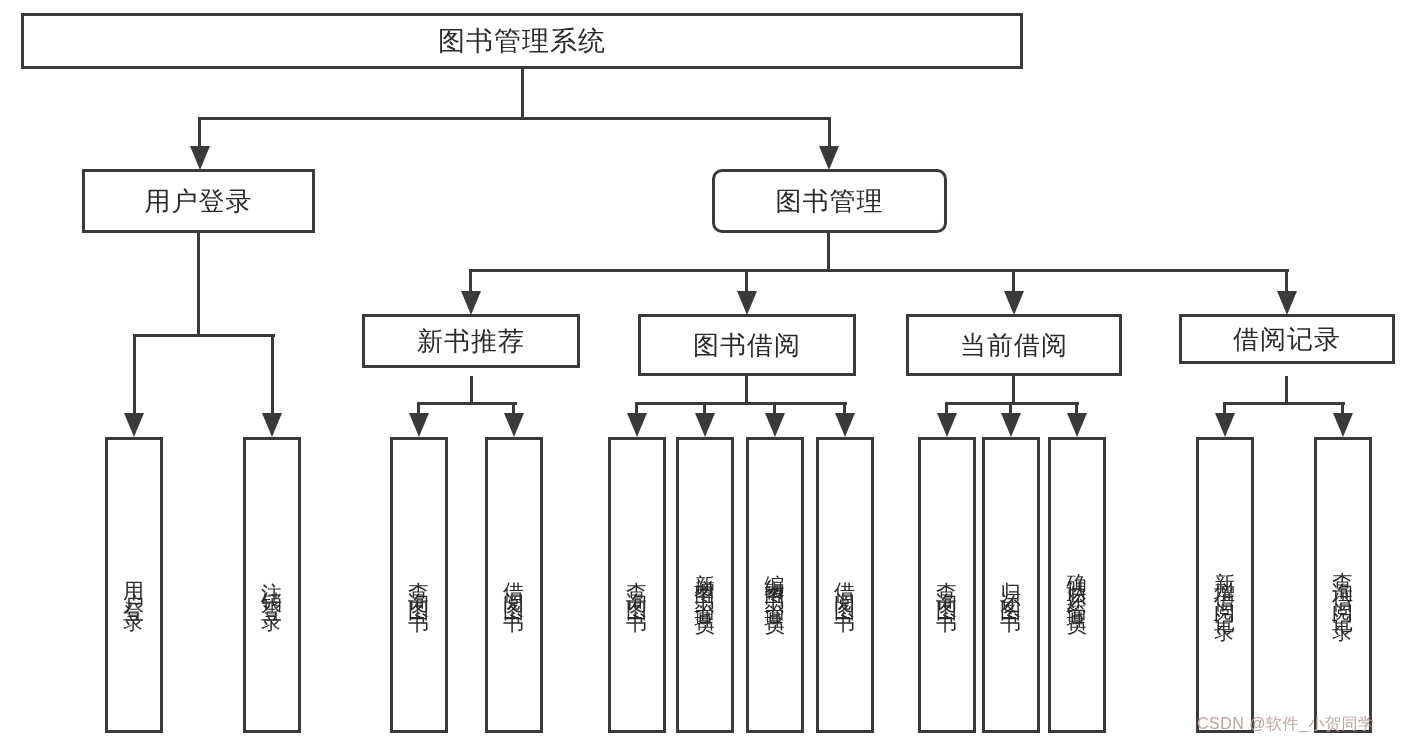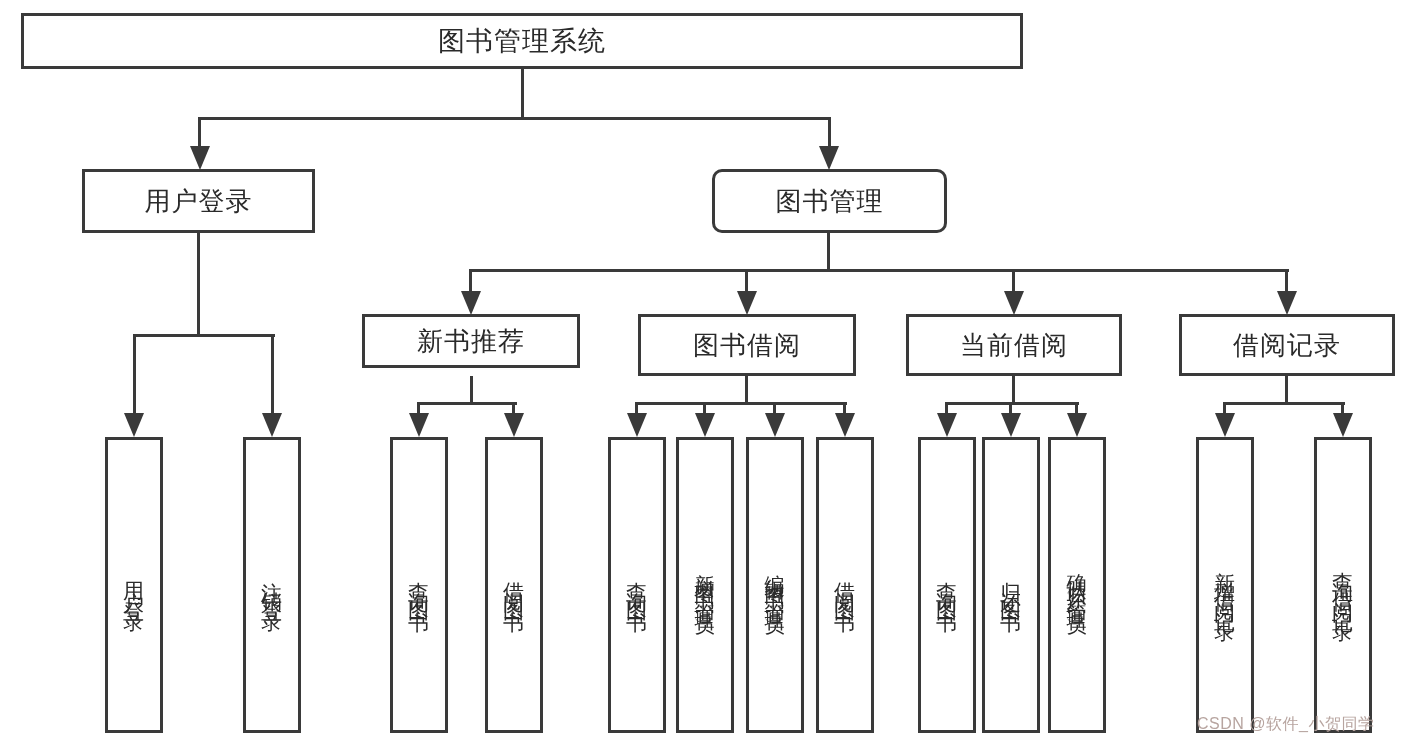--- a/index.html
+++ b/index.html
@@ -83,21 +83,21 @@
 
   <div class="box" style="left:362px;top:314px;width:218px;height:54px;">
     <span>新书推荐</span>
   </div>
   <div class="box" style="left:638px;top:314px;width:218px;height:62px;">
     <span>图书借阅</span>
   </div>
   <div class="box" style="left:906px;top:314px;width:216px;height:62px;">
     <span>当前借阅</span>
   </div>
-  <div class="box" style="left:1179px;top:314px;width:216px;height:62px;text-align:center;">
+  <div class="box" style="left:1179px;top:314px;width:216px;height:50px;text-align:center;">
     <span>借阅记录</span>
   </div>
 
   <div class="l" style="left:470px;top:376px;width:3px;height:28px;"></div>
   <div class="l" style="left:417px;top:402px;width:100px;height:3px;"></div>
   <div class="l" style="left:417px;top:402px;width:3px;height:14px;"></div>
   <div class="arrow" style="left:409px;top:413px;"></div>
   <div class="l" style="left:512px;top:402px;width:3px;height:14px;"></div>
   <div class="arrow" style="left:504px;top:413px;"></div>
 

